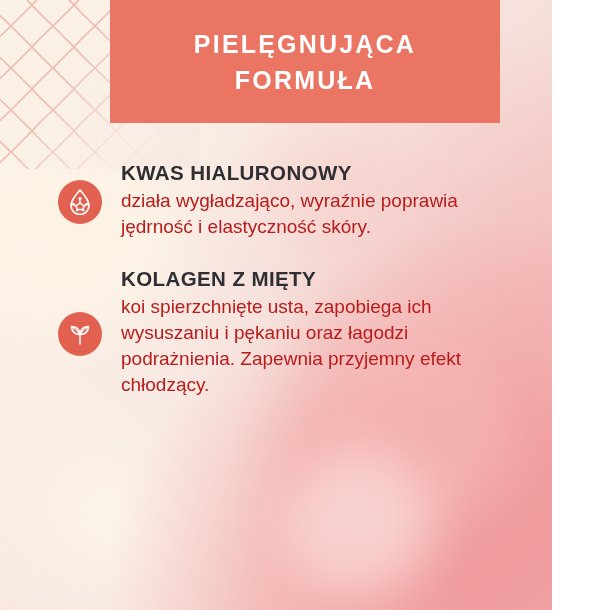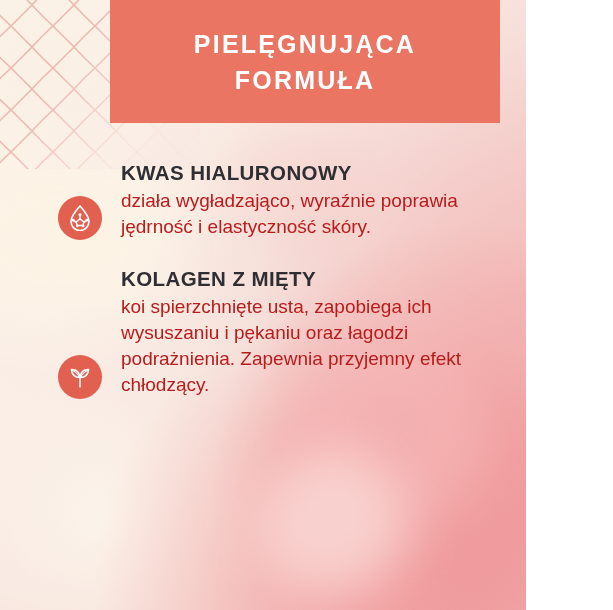--- a/index.html
+++ b/index.html
@@ -8,25 +8,24 @@
   }
   body {
     width: 613px;
     height: 610px;
     font-family: "Liberation Sans", sans-serif;
     overflow: hidden;
   }
 
   .poster {
     position: relative;
-    width: 490px;
+    width: 552px;
     height: 610px;
     overflow: hidden;
     background: #f6e9e2;
-    padding-left: 36px;
   }
 
   
   .bg-base {
     position: absolute;
     inset: 0;
     background:
       radial-gradient(circle at 88% 78%, rgba(240,150,150,0.75) 0%, rgba(240,150,150,0.0) 38%),
       radial-gradient(circle at 70% 95%, rgba(239,137,140,0.65) 0%, rgba(239,137,140,0) 40%),
       radial-gradient(circle at 100% 50%, rgba(244,176,176,0.60) 0%, rgba(244,176,176,0) 45%),
@@ -88,21 +87,21 @@
 
   
   .list {
     position: absolute;
     left: 58px;
     top: 160px;
     right: 28px;
   }
   .item {
     display: flex;
-    align-items: flex-end;
+    align-items: center;
     margin-bottom: 26px;
   }
   .badge {
     flex: 0 0 auto;
     width: 44px;
     height: 44px;
     border-radius: 50%;
     background: #e2604f;
     display: flex;
     align-items: center;

